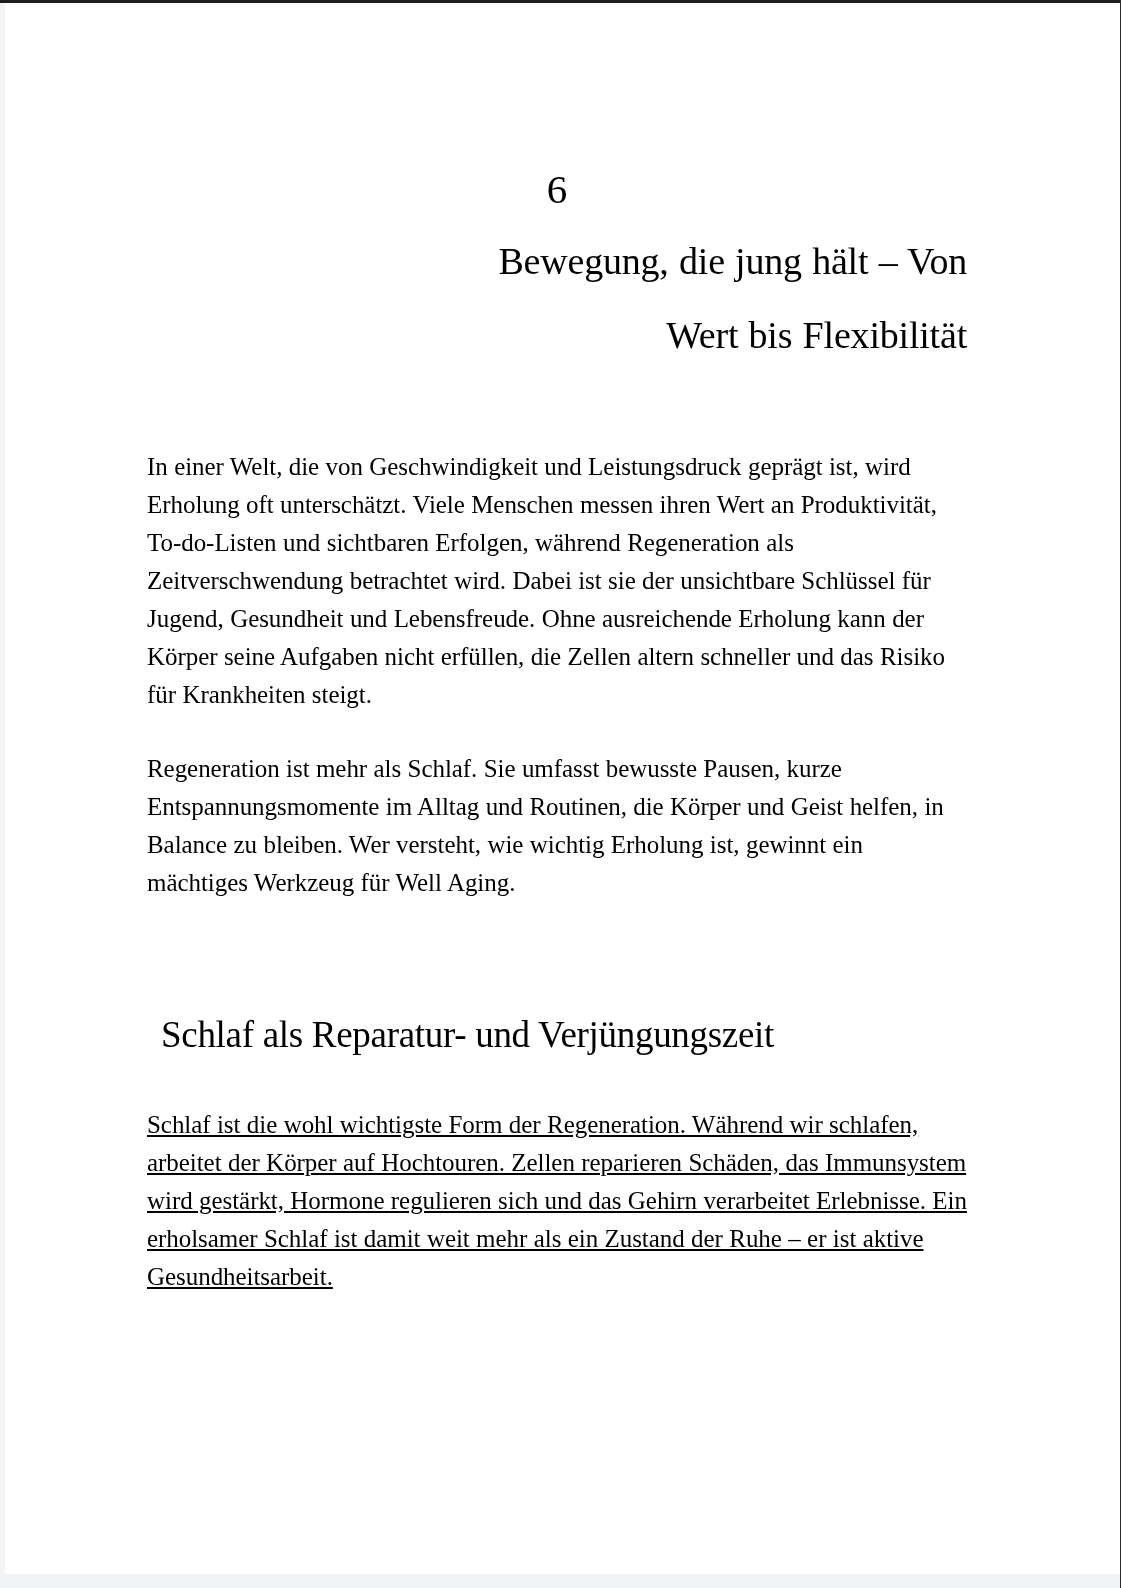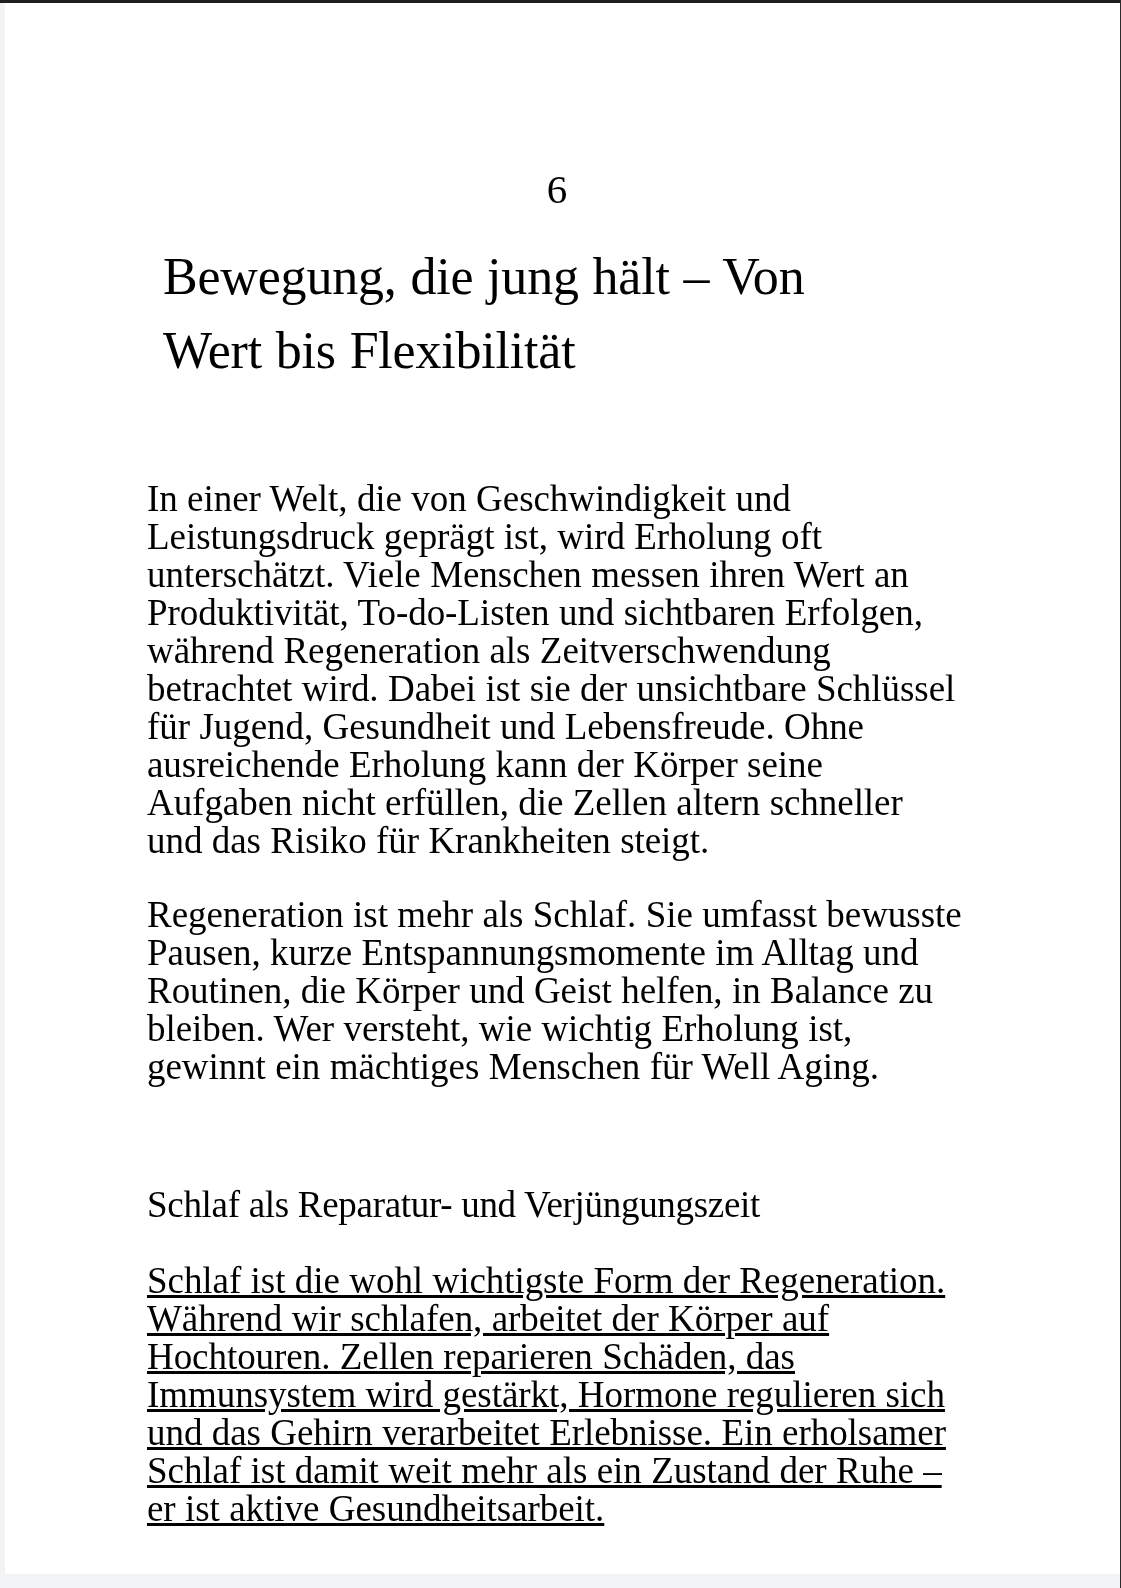--- a/index.html
+++ b/index.html
@@ -77,52 +77,52 @@
     text-align: center;
     font-size: 41px;
     line-height: 46px;
     font-weight: 400;
     margin: 0;
     padding-top: 166px;
     letter-spacing: 0;
   }
 
   .chapter-title {
-    text-align: left;
-    font-size: 52px;
+    text-align: right;
+    font-size: 38px;
     line-height: 74px;
     font-weight: 400;
-    margin: 16px;
+    margin: 0;
     padding-top: 12px;
     letter-spacing: -0.2px;
     word-spacing: 1px;
   }
 
   .body-block {
     padding-top: 76px;
   }
 
   p.para {
-    font-size: 37px;
+    font-size: 25px;
     line-height: 38px;
     margin: 0 0 36px 0;
     text-align: left;
     letter-spacing: -0.05px;
     word-spacing: 0.2px;
   }
 
   p.para.last-of-group {
     margin-bottom: 0;
   }
 
   h2.section-heading {
     font-size: 37px;
     line-height: 46px;
     font-weight: 400;
-    margin: 0;
+    margin: 14px;
     padding-top: 96px;
     padding-bottom: 0;
     text-align: left;
     letter-spacing: -0.3px;
   }
 
   .section-body {
     padding-top: 34px;
     text-decoration: underline;
   }
@@ -138,21 +138,21 @@
 
       <div class="chapter-number">6</div>
 
       <h1 class="chapter-title">
         <span>Bewegung, die jung hält – Von</span><br>
         <span>Wert bis Flexibilität</span>
       </h1>
 
       <div class="body-block">
         <p class="para">In einer Welt, die von Geschwindigkeit und Leistungsdruck geprägt ist, wird Erholung oft unterschätzt. Viele Menschen messen ihren Wert an Produktivität, To-do-Listen und sichtbaren Erfolgen, während Regeneration als Zeitverschwendung betrachtet wird. Dabei ist sie der unsichtbare Schlüssel für Jugend, Gesundheit und Lebensfreude. Ohne ausreichende Erholung kann der Körper seine Aufgaben nicht erfüllen, die Zellen altern schneller und das Risiko für Krankheiten steigt.</p>
-        <p class="para last-of-group">Regeneration ist mehr als Schlaf. Sie umfasst bewusste Pausen, kurze Entspannungsmomente im Alltag und Routinen, die Körper und Geist helfen, in Balance zu bleiben. Wer versteht, wie wichtig Erholung ist, gewinnt ein mächtiges Menschen für Well Aging.</p>
+        <p class="para last-of-group">Regeneration ist mehr als Schlaf. Sie umfasst bewusste Pausen, kurze Entspannungsmomente im Alltag und Routinen, die Körper und Geist helfen, in Balance zu bleiben. Wer versteht, wie wichtig Erholung ist, gewinnt ein mächtiges Werkzeug für Well Aging.</p>
       </div>
 
       <h2 class="section-heading">Schlaf als Reparatur- und Verjüngungszeit</h2>
 
       <div class="section-body">
         <p class="para last-of-group">Schlaf ist die wohl wichtigste Form der Regeneration. Während wir schlafen, arbeitet der Körper auf Hochtouren. Zellen reparieren Schäden, das Immunsystem wird gestärkt, Hormone regulieren sich und das Gehirn verarbeitet Erlebnisse. Ein erholsamer Schlaf ist damit weit mehr als ein Zustand der Ruhe – er ist aktive Gesundheitsarbeit.</p>
       </div>
 
     </div>
   </div>

